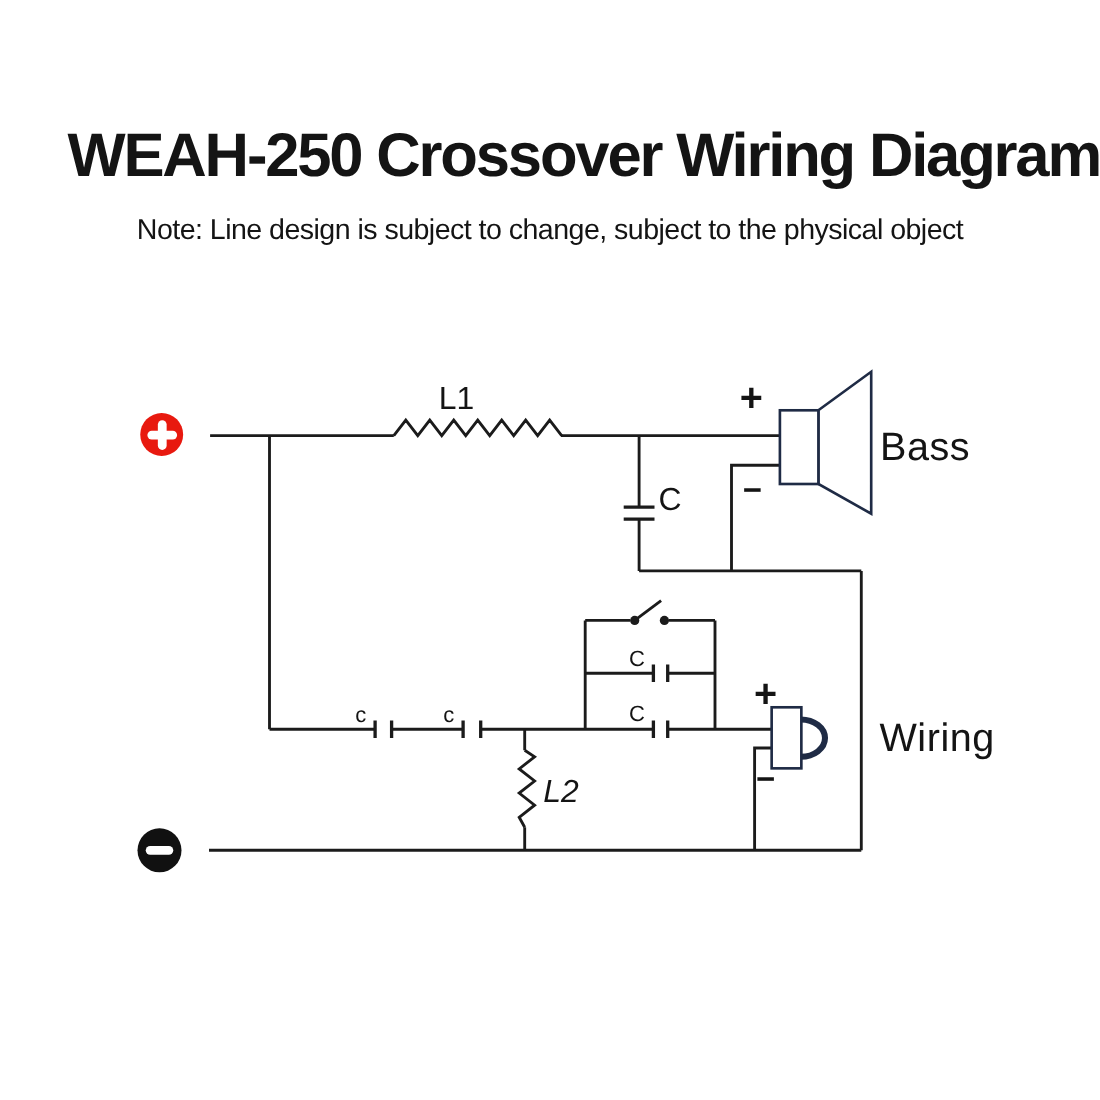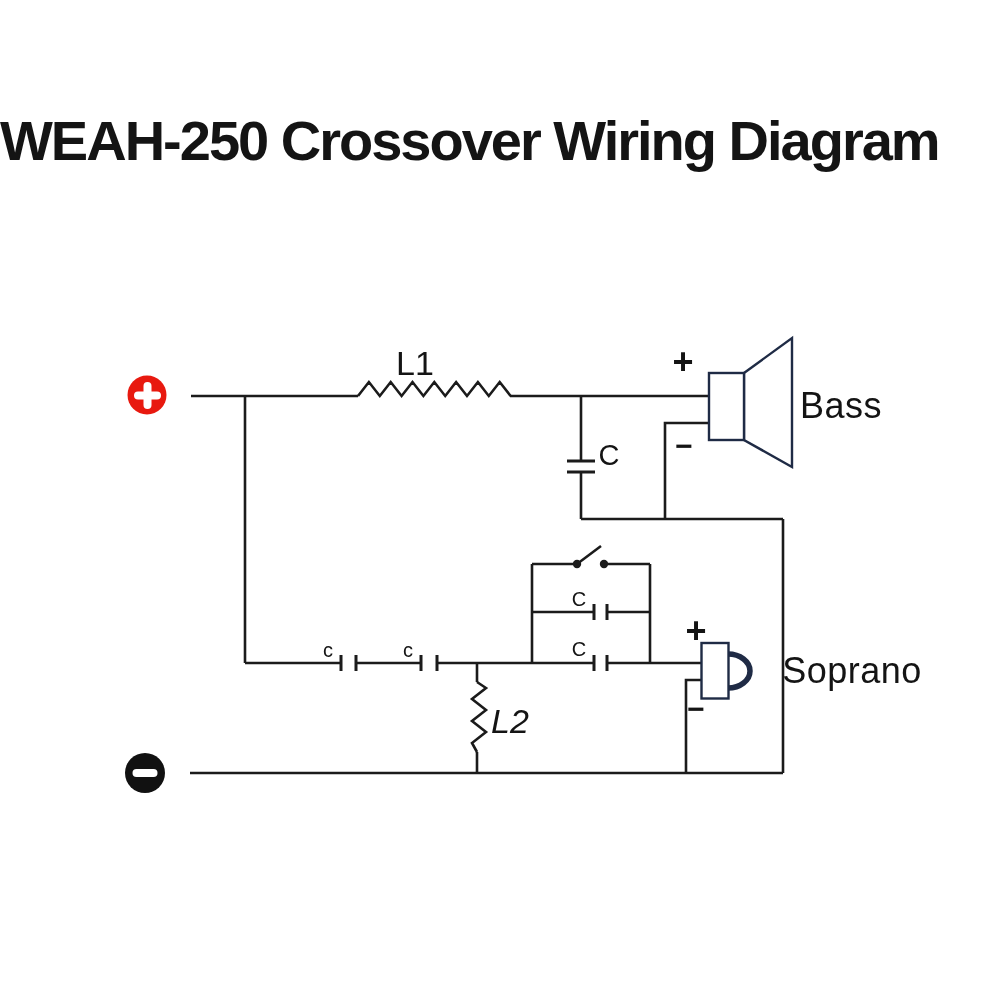--- a/index.html
+++ b/index.html
@@ -6,42 +6,42 @@
   .stage{
     position:relative;
     width:1000px;height:1000px;
     background:#ffffff;
     font-family:"Liberation Sans","DejaVu Sans",sans-serif;
     color:var(--text,#141414);
     overflow:hidden;
   }
   .title{
     position:absolute;top:108px;left:0;right:0;
-    text-align:left;
+    text-align:right;
     font-size:56px;font-weight:700;letter-spacing:-2px;
     color:var(--text,#141414);
     white-space:nowrap;
   }
   .subtitle{
     position:absolute;top:193px;left:0;right:0;
     text-align:center;
     font-size:26px;font-weight:400;letter-spacing:-0.5px;
     color:var(--text,#141414);
     white-space:nowrap;
   }
   .canvas{position:absolute;inset:0;}
   svg.circuit{position:absolute;inset:0;}
   .lbl{
     position:absolute;
     transform:translate(-50%,-50%);
     white-space:nowrap;
     color:var(--text,#141414);
     line-height:1;
   }
-  .lbl-coil{font-size:34px;font-weight:400;}
+  .lbl-coil{font-size:29px;font-weight:400;}
   .lbl-cap-big{font-size:29px;font-weight:400;}
   .lbl-cap-small{font-size:20px;font-weight:400;}
   .lbl-speaker{font-size:36px;font-weight:400;letter-spacing:0.5px;}
   .lbl-sign-plus{font-size:36px;font-weight:700;}
   .lbl-sign-minus{font-size:30px;font-weight:700;}
   
   .terminal{position:absolute;border-radius:50%;transform:translate(-50%,-50%);}
   .terminal .bar-h,.terminal .bar-v{
     position:absolute;background:#ffffff;border-radius:4px;
     top:50%;left:50%;transform:translate(-50%,-50%);
@@ -51,20 +51,21 @@
   .terminal.pos .bar-v{width:8px;height:27px;}
   .terminal.neg{width:40px;height:40px;background:var(--neg,#111111);}
   .terminal.neg .bar-h{width:25px;height:8px;}
 </style>
 </head>
 <body>
 
 <div class="stage">
 
   <div class="title">WEAH-250 Crossover Wiring Diagram</div>
+  <div class="subtitle">Note: Line design is subject to change, subject to the physical object</div>
 
   <div class="canvas">
 
     <svg class="circuit" viewBox="0 0 1000 1000">
 
       <g stroke="var(--wire,#1b1b1b)" stroke-width="2.6" fill="none">
 
         <path d="M191 396 H358 M510 396 H709"></path>
 
         <path d="M245 396 V663"></path>
@@ -140,16 +141,16 @@
     <span class="lbl lbl-cap-small" style="left:579px;top:599px;">C</span>
     <span class="lbl lbl-cap-small" style="left:579px;top:649px;">C</span>
     <span class="lbl lbl-coil" style="left:510px;top:721px;font-style:italic;">L2</span>
 
     <span class="lbl lbl-sign-plus" style="left:683px;top:362px;">+</span>
     <span class="lbl lbl-sign-minus" style="left:684px;top:446px;">−</span>
     <span class="lbl lbl-speaker" style="left:841px;top:406px;">Bass</span>
 
     <span class="lbl lbl-sign-plus" style="left:696px;top:631px;">+</span>
     <span class="lbl lbl-sign-minus" style="left:696px;top:709px;">−</span>
-    <span class="lbl lbl-speaker" style="left:852px;top:671px;">Soprano</span>
+    <span class="lbl lbl-speaker" style="left:852px;top:671px;">Wiring</span>
 
   </div>
 </div>
 
 </body></html>

